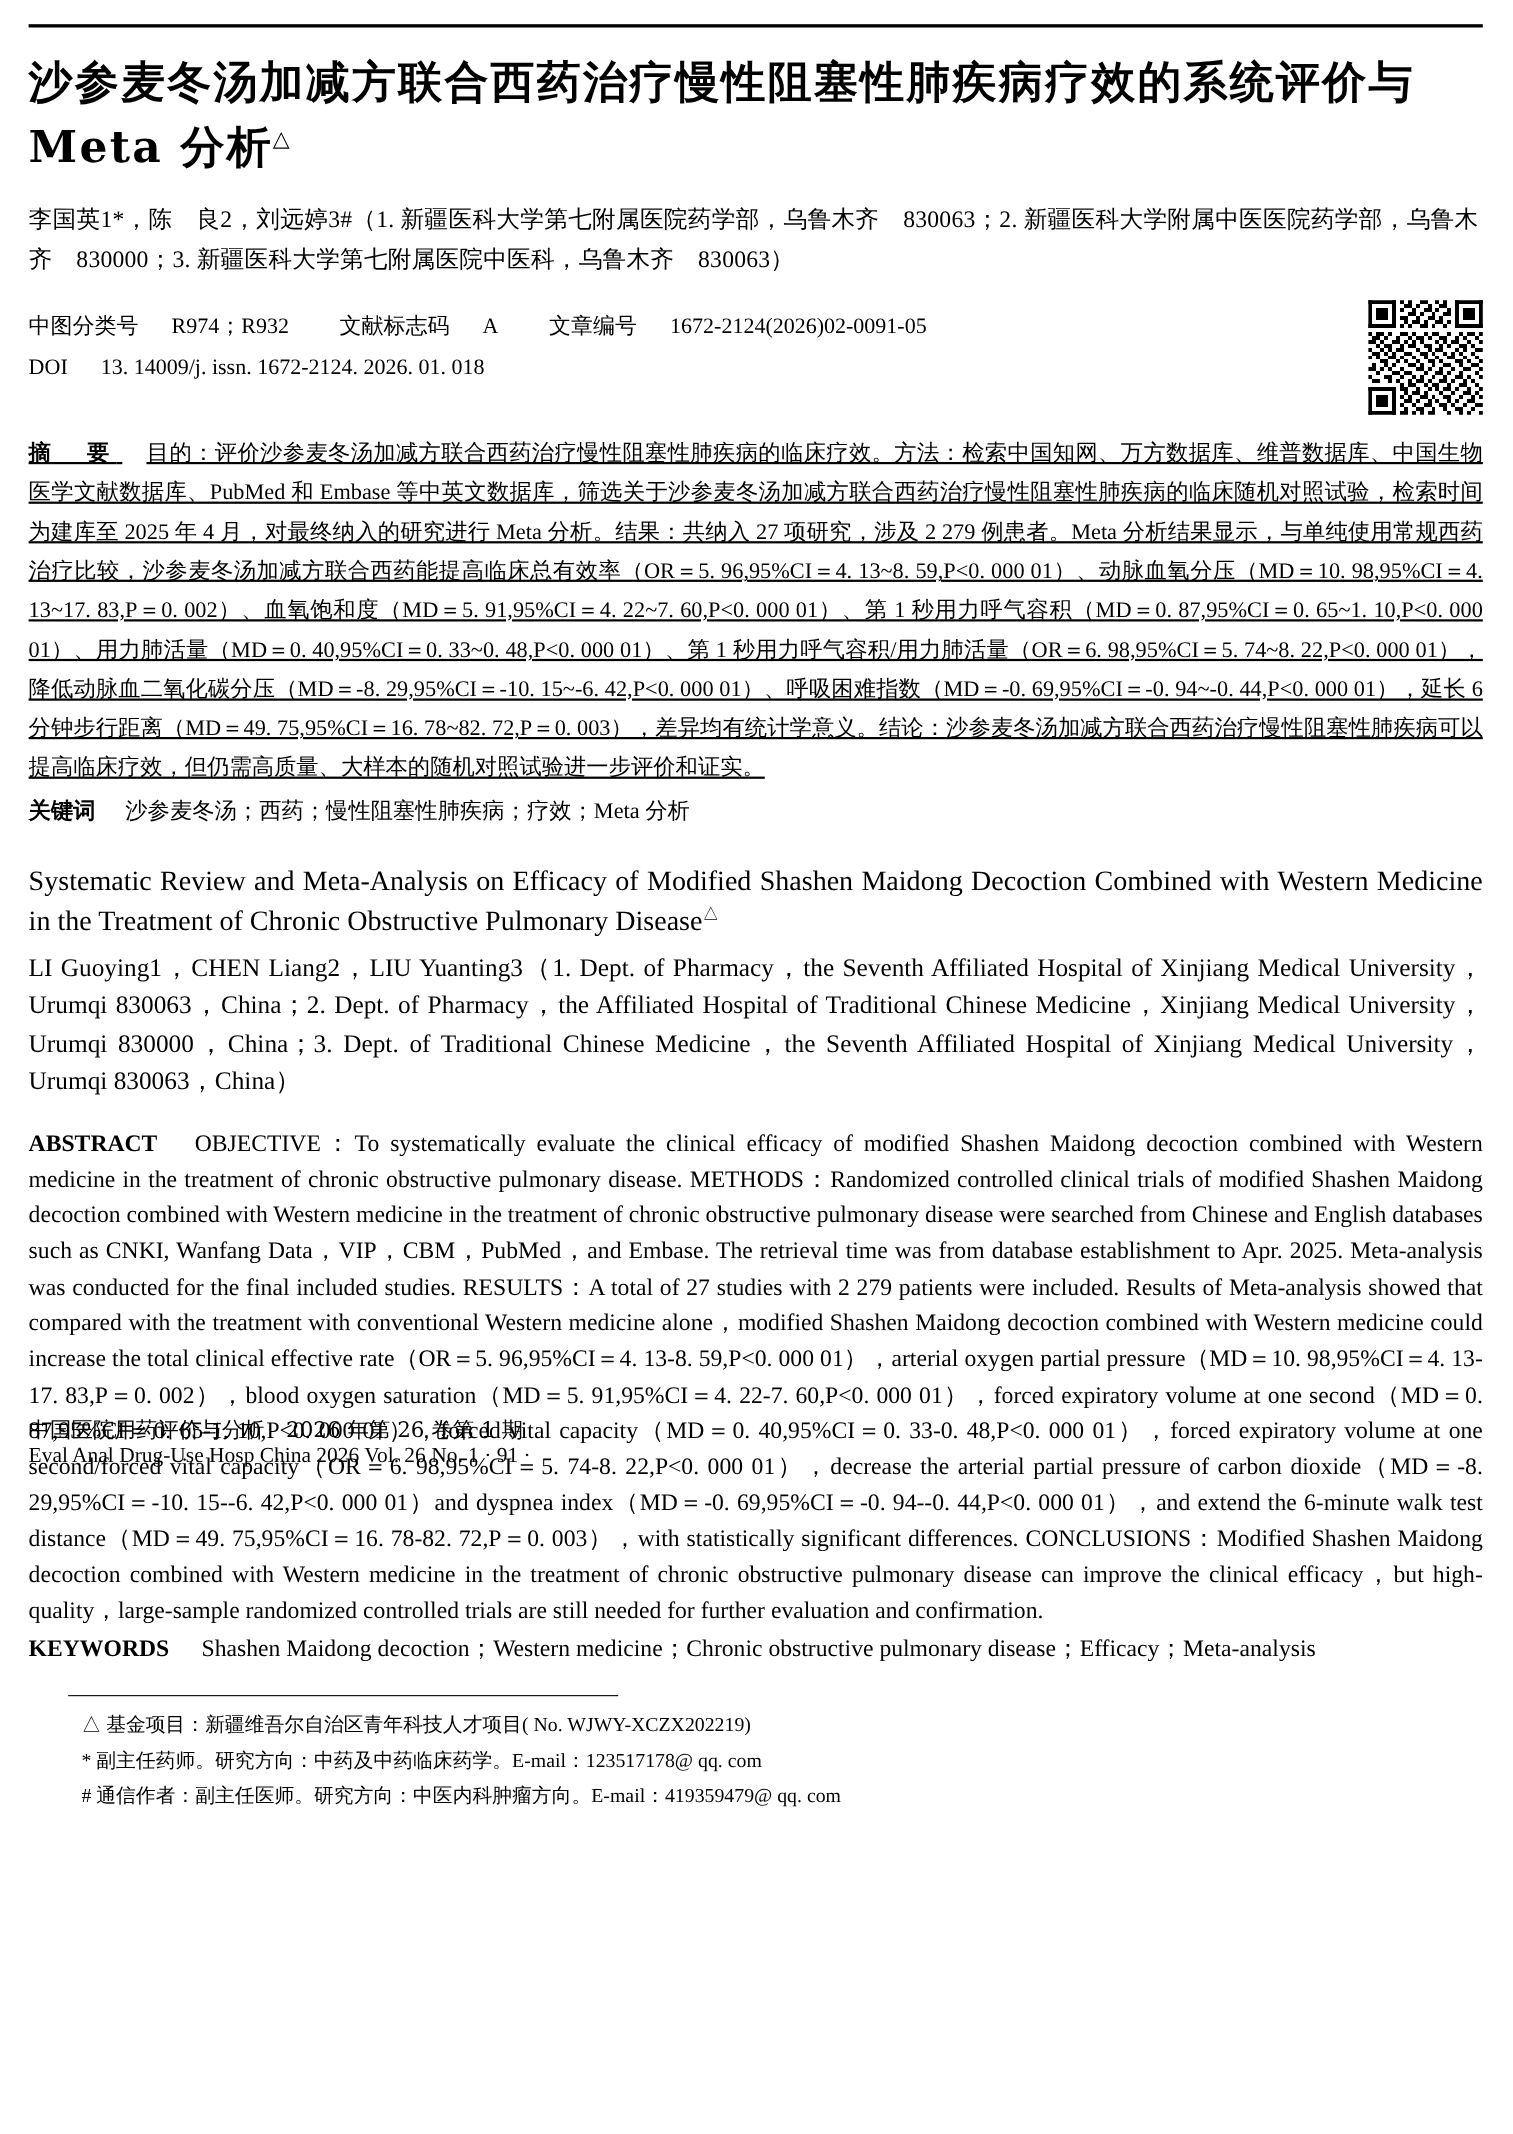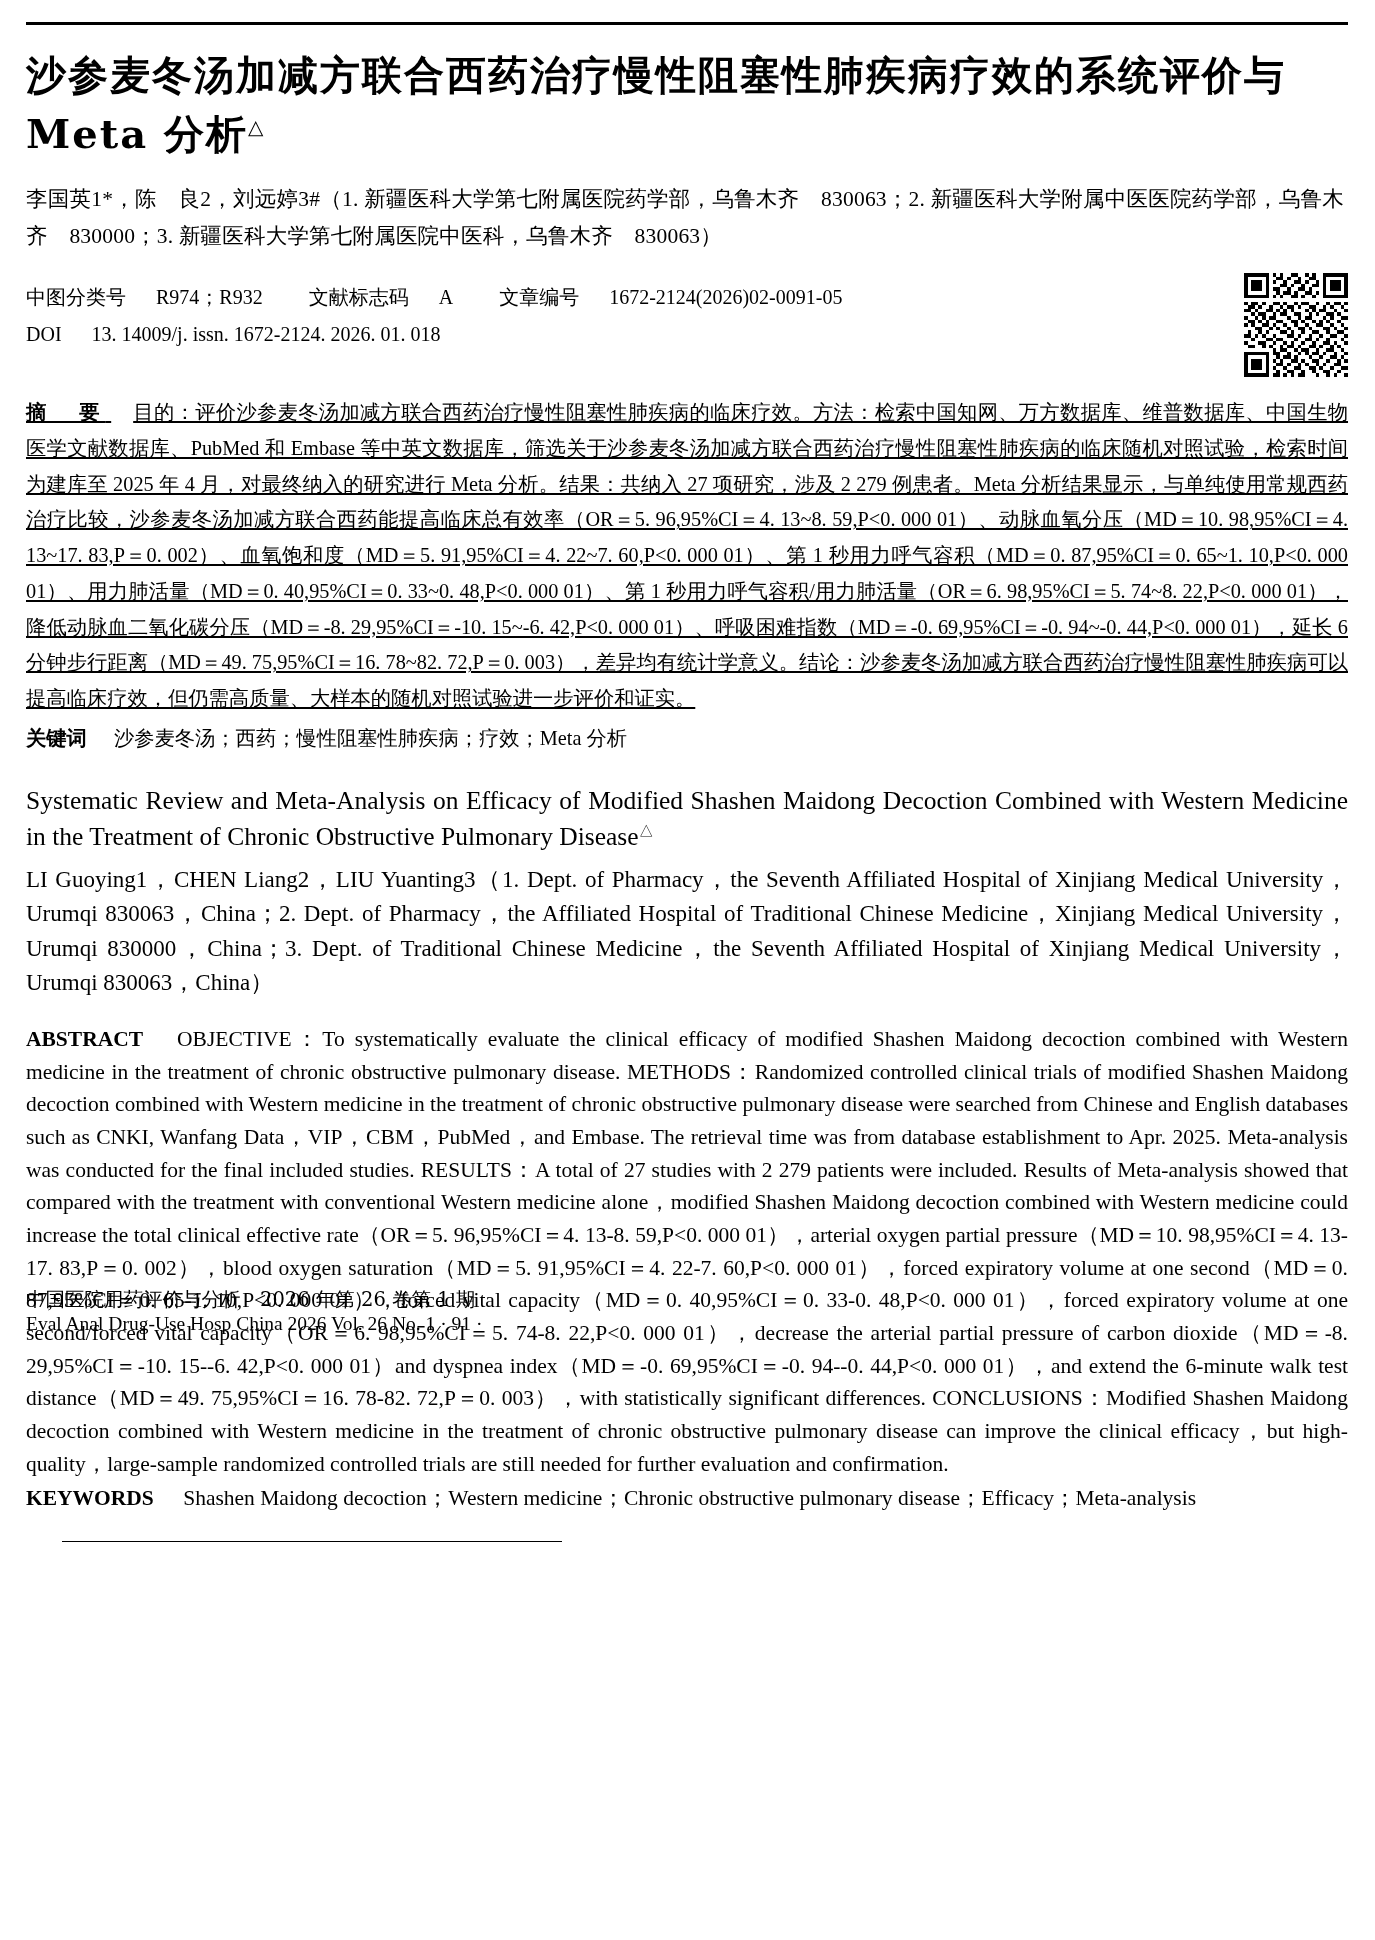--- a/index.html
+++ b/index.html
@@ -428,20 +428,25 @@
       <b>ABSTRACT</b>
       <span style="display:inline-block;width:24px"></span><span>OBJECTIVE：To systematically evaluate the clinical efficacy of modified Shashen Maidong decoction combined with Western medicine in the treatment of chronic obstructive pulmonary disease. METHODS：Randomized controlled clinical trials of modified Shashen Maidong decoction combined with Western medicine in the treatment of chronic obstructive pulmonary disease were searched from Chinese and English databases such as CNKI, Wanfang Data，VIP，CBM，PubMed，and Embase. The retrieval time was from database establishment to Apr. 2025. Meta-analysis was conducted for the final included studies. RESULTS：A total of 27 studies with 2 279 patients were included. Results of Meta-analysis showed that compared with the treatment with conventional Western medicine alone，modified Shashen Maidong decoction combined with Western medicine could increase the total clinical effective rate（OR＝5. 96,95%CI＝4. 13-8. 59,P&lt;0. 000 01），arterial oxygen partial pressure（MD＝10. 98,95%CI＝4. 13-17. 83,P＝0. 002），blood oxygen saturation（MD＝5. 91,95%CI＝4. 22-7. 60,P&lt;0. 000 01），forced expiratory volume at one second（MD＝0. 87,95%CI＝0. 65-1. 10,P&lt;0. 000 01），forced vital capacity（MD＝0. 40,95%CI＝0. 33-0. 48,P&lt;0. 000 01），forced expiratory volume at one second/forced vital capacity（OR＝6. 98,95%CI＝5. 74-8. 22,P&lt;0. 000 01），decrease the arterial partial pressure of carbon dioxide（MD＝-8. 29,95%CI＝-10. 15--6. 42,P&lt;0. 000 01）and dyspnea index（MD＝-0. 69,95%CI＝-0. 94--0. 44,P&lt;0. 000 01），and extend the 6-minute walk test distance（MD＝49. 75,95%CI＝16. 78-82. 72,P＝0. 003），with statistically significant differences. CONCLUSIONS：Modified Shashen Maidong decoction combined with Western medicine in the treatment of chronic obstructive pulmonary disease can improve the clinical efficacy，but high-quality，large-sample randomized controlled trials are still needed for further evaluation and confirmation.</span>
     </div>
 
     <div class="en-kw">
       <b>KEYWORDS</b>
       <span style="display:inline-block;width:24px"></span><span>Shashen Maidong decoction；Western medicine；Chronic obstructive pulmonary disease；Efficacy；Meta-analysis</span>
     </div>
 
     <div class="footnote-rule"></div>
+    <div class="footnotes">
+      <div>△ 基金项目：新疆维吾尔自治区青年科技人才项目( No. WJWY-XCZX202219)</div>
+      <div>* 副主任药师。研究方向：中药及中药临床药学。E-mail：123517178@ qq. com</div>
+      <div># 通信作者：副主任医师。研究方向：中医内科肿瘤方向。E-mail：419359479@ qq. com</div>
+    </div>
 
   </div>
 
   <div class="footer">
     <div class="left">中国医院用药评价与分析　2026 年第 26 卷第 1 期</div>
     <div class="right">Eval Anal Drug-Use Hosp China 2026 Vol. 26 No. 1 ·  91 ·</div>
   </div>
 </div>
 
 </body></html>

